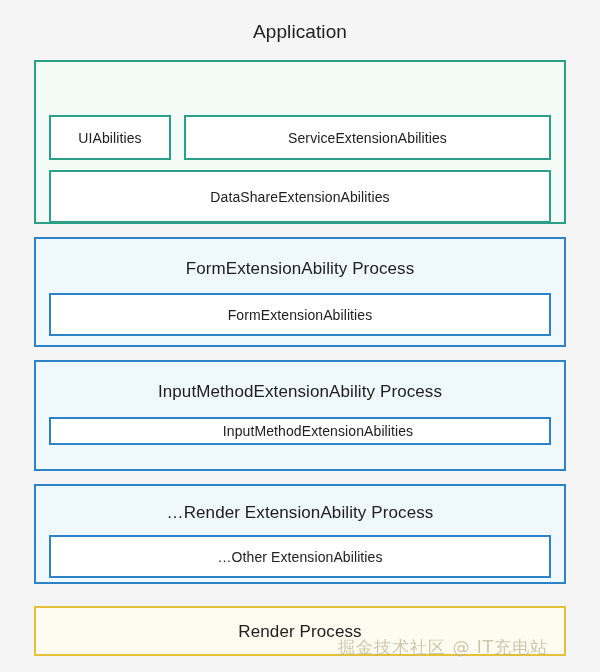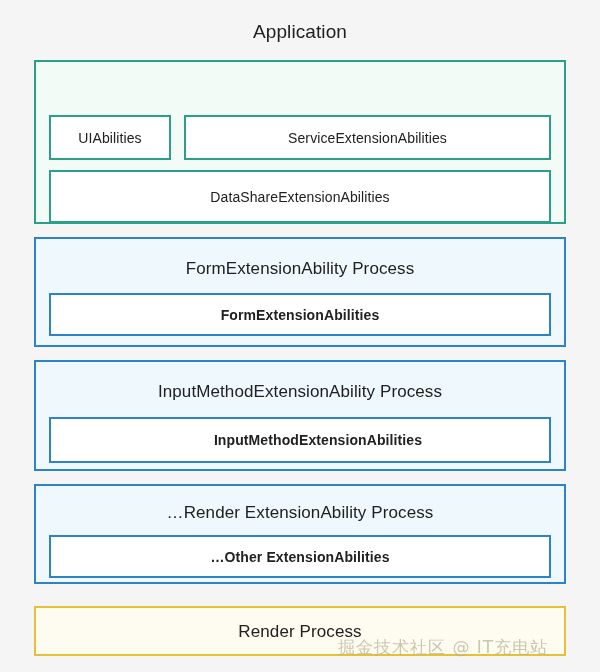--- a/index.html
+++ b/index.html
@@ -105,30 +105,29 @@
     border-color: #2d83c8;
     background: #eff8fd;
   }
   .process-box.blue .ability-box {
     border-color: #2d83c8;
   }
   .process-box.blue .single-ability {
     position: absolute;
     left: 13px;
     right: 13px;
-    font-weight: bold;
   }
 
   #form-process { top: 237px; height: 110px; }
   #form-process .process-title { margin-top: 18px; }
   #form-process .single-ability { top: 54px; height: 43px; }
 
   #input-process { top: 360px; height: 111px; }
   #input-process .process-title { margin-top: 18px; text-align: center; }
-  #input-process .single-ability { top: 55px; height: 46px; padding-left: 36px; }
+  #input-process .single-ability { top: 55px; height: 28px; padding-left: 36px; }
 
   #other-process { top: 484px; height: 100px; }
   #other-process .process-title { margin-top: 15px; }
   #other-process .single-ability { top: 49px; height: 43px; }
 
   
   #render-process {
     top: 606px;
     height: 50px;
     border-color: #e5c137;

